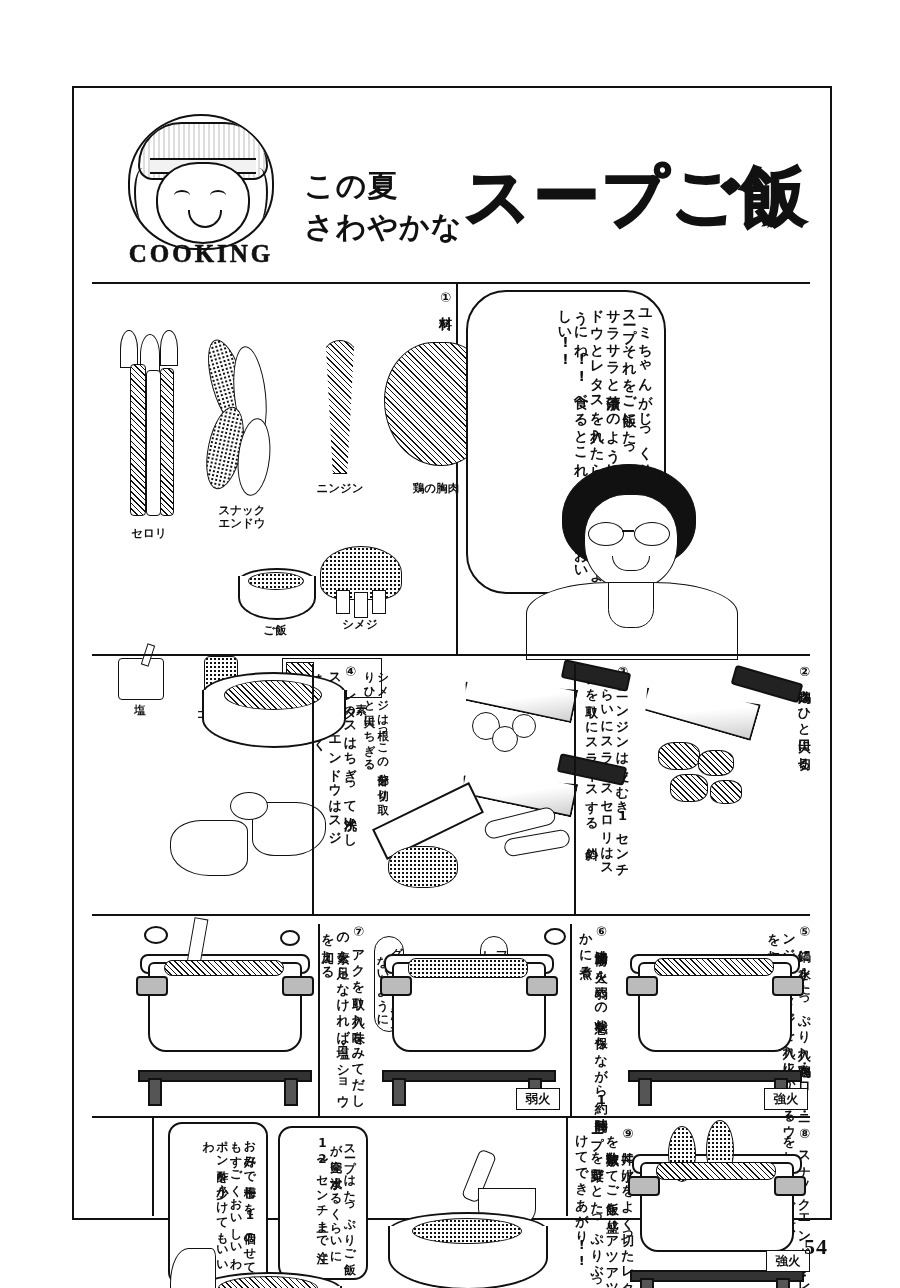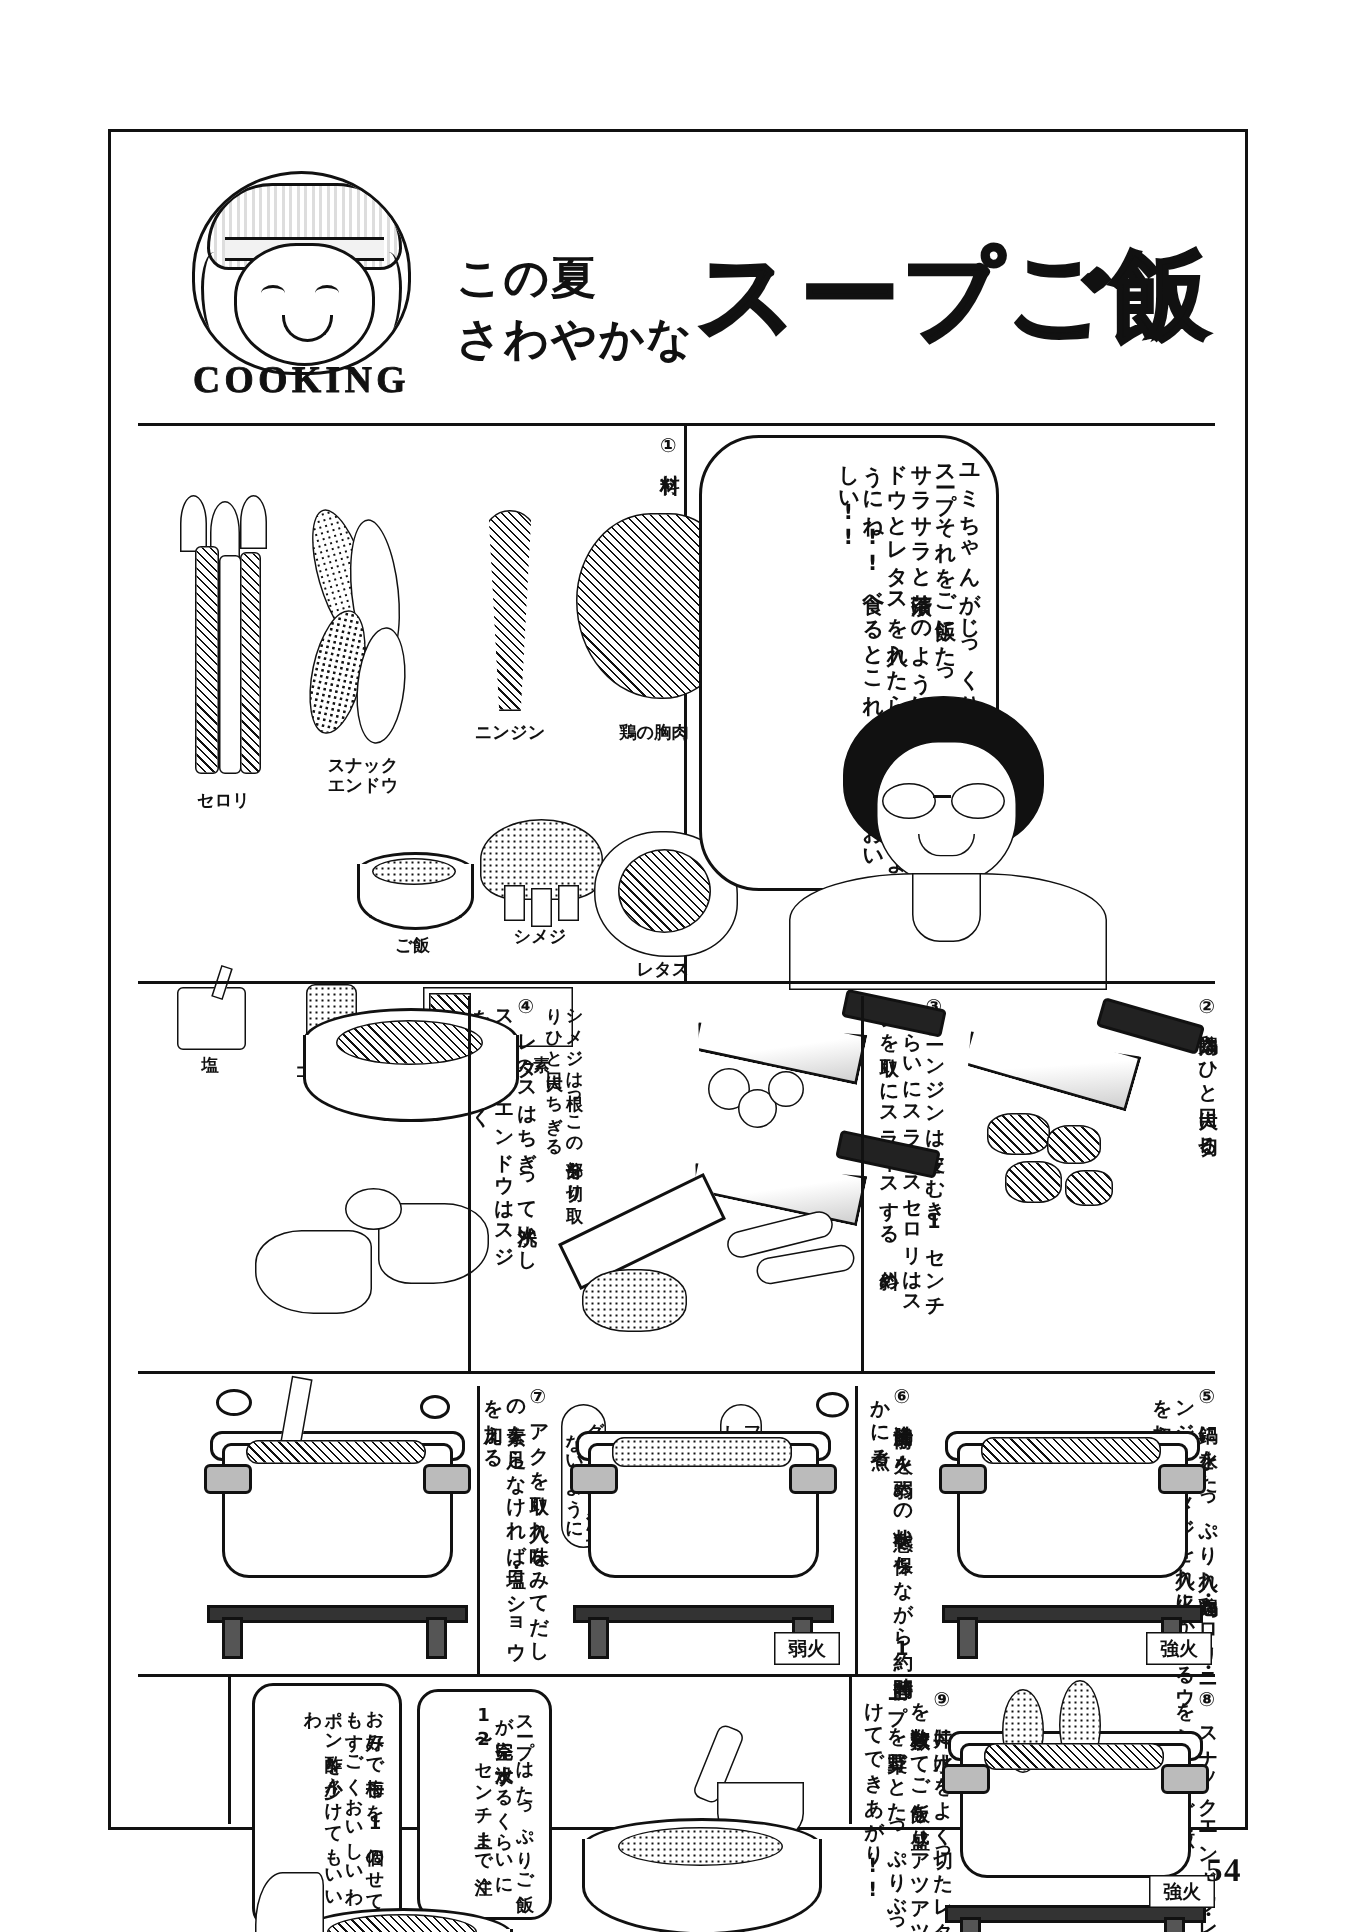--- a/index.html
+++ b/index.html
@@ -459,25 +459,20 @@
       </div>
 
       <div class="ing" style="left:222px; top:262px; width:96px; height:100px;">
         <div class="shape dots" style="left:6px; top:0; width:80px; height:52px; border-radius:50% 50% 30% 30%;"></div>
         <div class="shape" style="left:22px; top:44px; width:12px; height:22px;"></div>
         <div class="shape" style="left:40px; top:46px; width:12px; height:24px;"></div>
         <div class="shape" style="left:58px; top:44px; width:12px; height:22px;"></div>
         <div class="cap" style="top:72px; left:46px;">シメジ</div>
       </div>
 
-      <div class="ing" style="left:300px; top:270px; width:110px; height:110px;">
-        <div class="shape" style="left:4px; top:0; width:94px; height:82px; border-radius:46% 50% 42% 50%;"></div>
-        <div class="shape hatch" style="left:20px; top:12px; width:60px; height:54px; border-radius:50%;"></div>
-        <div class="cap" style="top:86px; left:50px;">レタス</div>
-      </div>
 
       <div class="ing" style="left:14px; top:368px; width:76px; height:84px;">
         <div class="shape" style="left:12px; top:6px; width:44px; height:40px; border-radius:4px;"></div>
         <div class="shape" style="left:38px; top:-8px; width:6px; height:20px; transform:rotate(18deg);"></div>
         <div class="cap" style="top:52px; left:34px;">塩</div>
       </div>
 
       <div class="ing" style="left:92px; top:364px; width:80px; height:88px;">
         <div class="shape dots" style="left:20px; top:8px; width:32px; height:46px; border-radius:6px 6px 3px 3px;"></div>
         <div class="cap" style="top:60px; left:36px;">コショウ</div>

